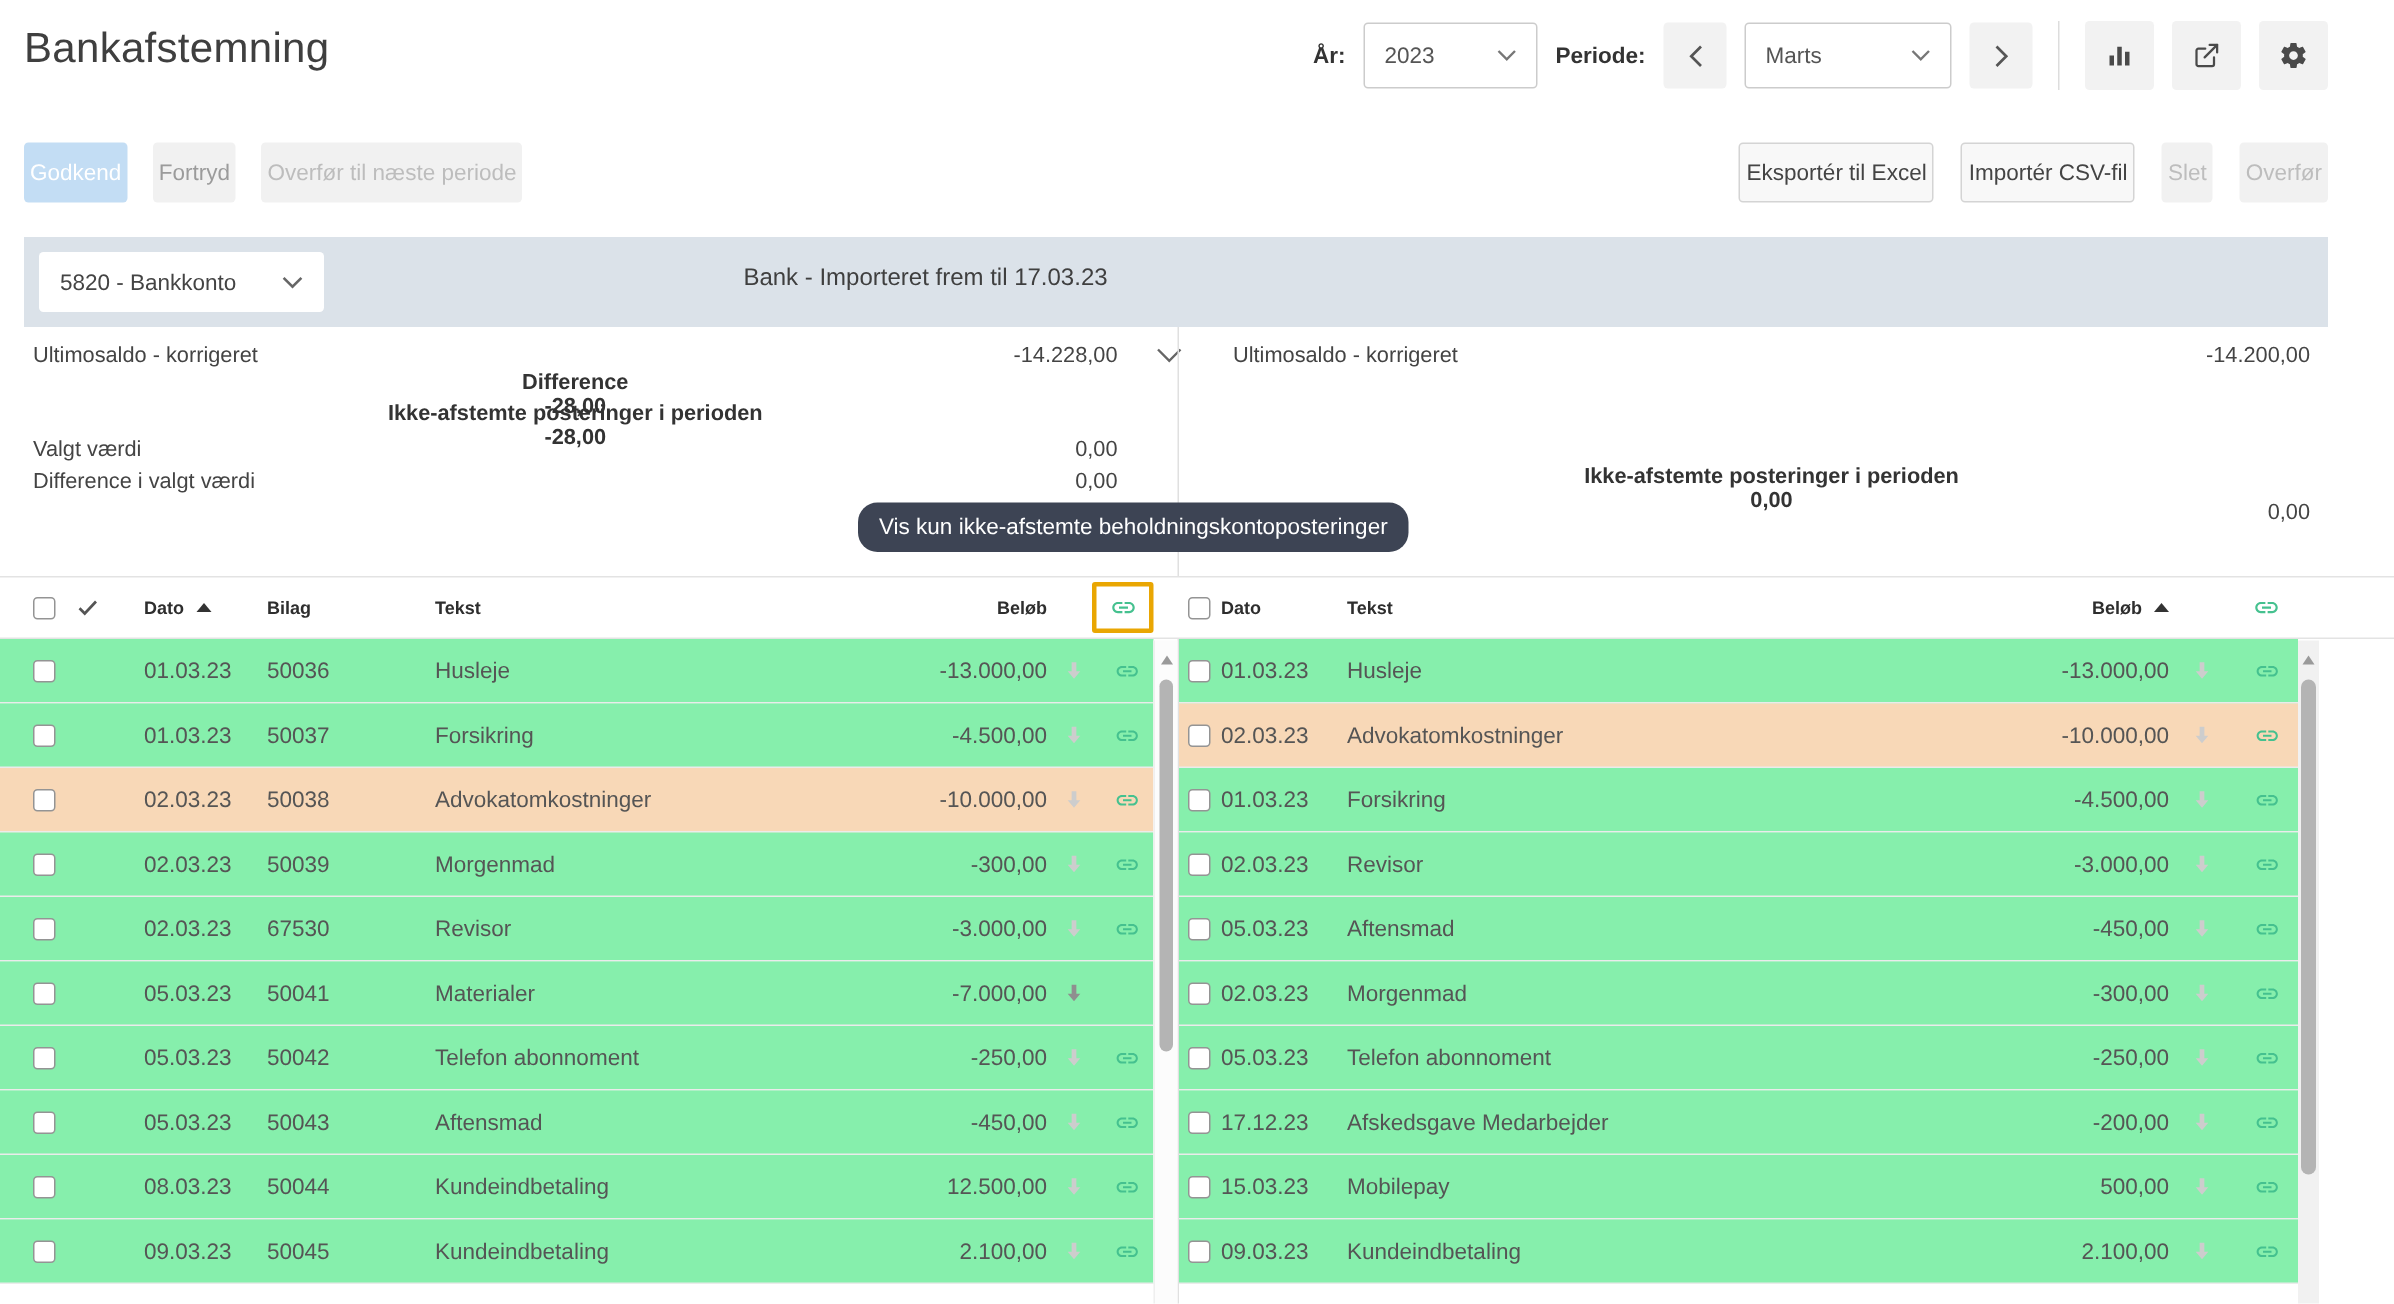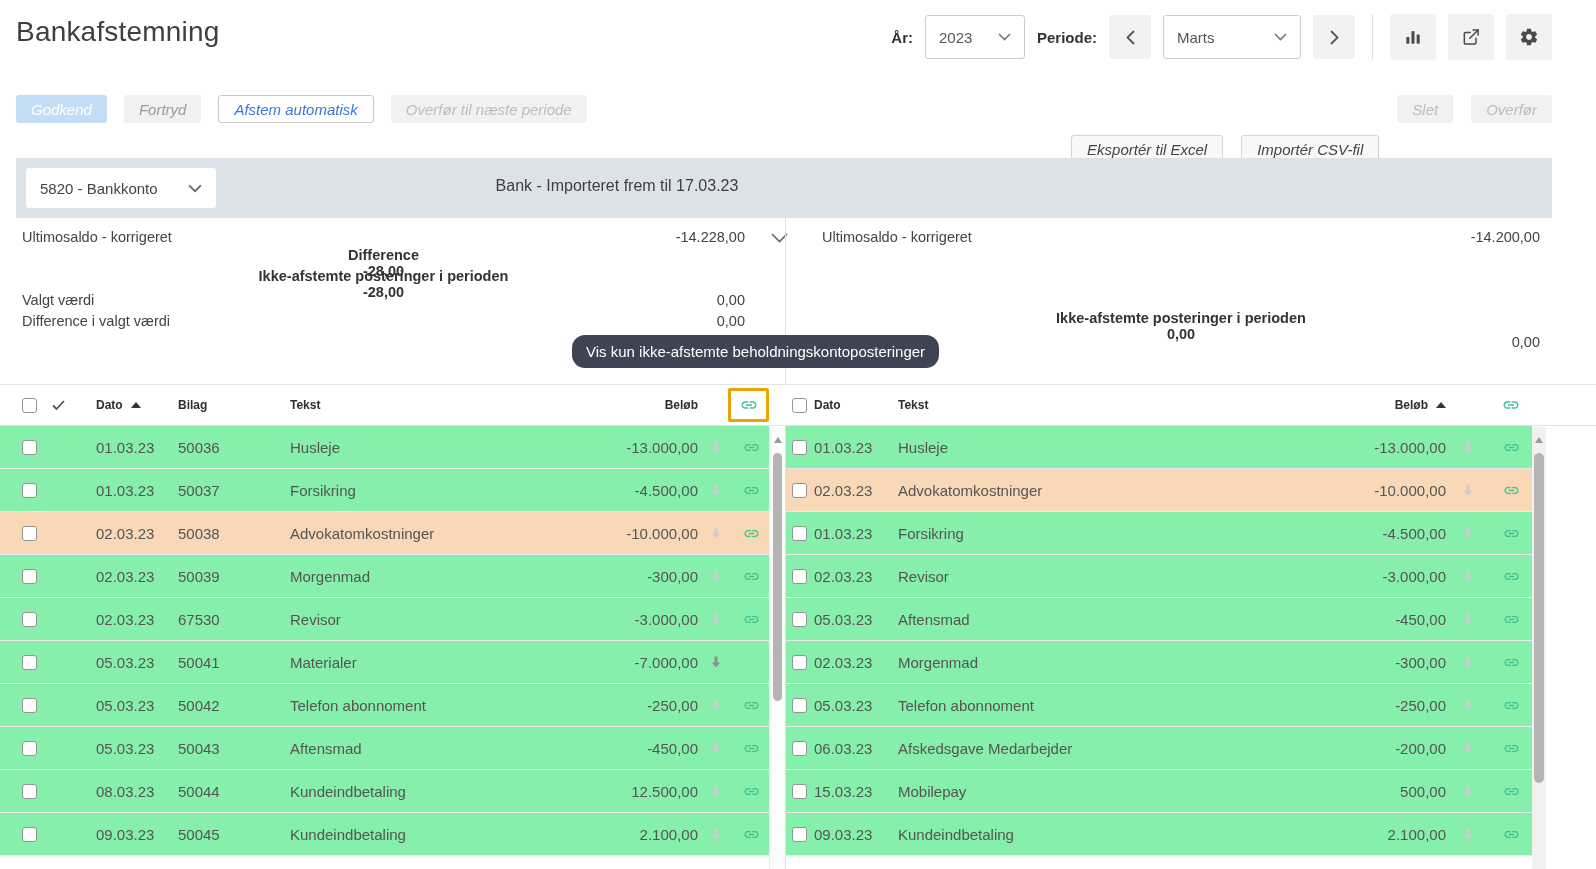--- a/index.html
+++ b/index.html
@@ -10,38 +10,38 @@
   }
   .abs { position:absolute; }
 
   
   .page-title { left:16px; top:16px; font-size:28px; font-weight:400; color:#3f3f3f; letter-spacing:.2px; }
   .header-controls { top:14px; right:44px; display:flex; align-items:center; gap:12px; height:46px; }
   .ctl-label { font-size:15px; font-weight:700; color:#333; }
   .select { background:#fff; border:1px solid #ccc; border-radius:3px; height:44px;
             display:flex; align-items:center; justify-content:space-between; padding:0 13px;
             font-size:15px; color:#555; cursor:pointer; }
-  .select.w-year { width:100px; }
+  .select.w-year { width:116px; }
   .select.w-period { width:138px; }
   .nav-btn { width:42px; height:44px; background:#f2f2f2; border:none; border-radius:3px;
              display:flex; align-items:center; justify-content:center; cursor:pointer; }
   .icon-btn { width:46px; height:46px; background:#f2f2f2; border:none; border-radius:3px;
               display:flex; align-items:center; justify-content:center; cursor:pointer; }
   .vdivider { width:1px; height:46px; background:#ddd; margin:0 5px; }
 
   
   .toolbar-left  { left:16px; top:95px; display:flex; gap:17px; }
   .toolbar-right { right:44px; top:95px; display:flex; gap:18px; }
-  .btn { height:28px; border:none; border-radius:3px; font-size:15px; padding:0 15px;
-         font-family:inherit; cursor:pointer; white-space:nowrap;font-style:italic; }
+  .btn { height:40px; border:none; border-radius:3px; font-size:15px; padding:0 4px;
+         font-family:inherit; cursor:pointer; white-space:nowrap; }
   .btn-approve { background:#c3ddf4; color:#fff; }
   .btn-muted   { background:#f1f1f1; color:#9b9b9b; }
   .btn-auto    { background:#fff; border:1px solid #c9c9c9; color:#3879d9; }
   .btn-dis     { background:#f1f1f1; color:#bdbdbd; }
-  .btn-light   { background:#f8f8f8; border:1px solid #d4d4d4; color:#444;margin-top:40px; }
+  .btn-light   { background:#f8f8f8; border:1px solid #d4d4d4; color:#444; }
 
   
   .account-bar { left:16px; right:44px; top:158px; height:60px; background:#dbe2e9; }
   .acct-select { position:absolute; left:10px; top:10px; width:190px; height:40px; background:#fff;
                  border-radius:3px; display:flex; align-items:center; justify-content:space-between;
                  padding:0 14px; font-size:15px; color:#444; cursor:pointer; }
   .acct-status { position:absolute; left:601px; top:0; height:56px; display:flex; align-items:center;
                  transform:translateX(-50%); font-size:16px; color:#3f3f3f; }
 
   
@@ -149,21 +149,20 @@
   <button class="icon-btn">
     <svg width="20" height="20" viewBox="0 0 24 24" fill="#4a4a4a">
         <path d="M19.4 13c.04-.32.06-.66.06-1s-.02-.68-.07-1l2.1-1.65c.19-.15.24-.42.12-.64l-2-3.46c-.12-.22-.39-.3-.61-.22l-2.49 1c-.52-.4-1.08-.73-1.69-.98l-.38-2.65C14.46 2.18 14.25 2 14 2h-4c-.25 0-.46.18-.49.42l-.38 2.65c-.61.25-1.17.59-1.69.98l-2.49-1c-.23-.09-.49 0-.61.22l-2 3.46c-.13.22-.07.49.12.64L4.56 11c-.05.32-.07.66-.07 1s.02.68.07 1l-2.1 1.65c-.19.15-.24.42-.12.64l2 3.46c.12.22.39.3.61.22l2.49-1c.52.4 1.08.73 1.69.98l.38 2.65c.03.24.24.42.49.42h4c.25 0 .46-.18.49-.42l.38-2.65c.61-.25 1.17-.59 1.69-.98l2.49 1c.23.09.49 0 .61-.22l2-3.46c.12-.22.07-.49-.12-.64L19.4 13zM12 15.5c-1.93 0-3.5-1.57-3.5-3.5s1.57-3.5 3.5-3.5 3.5 1.57 3.5 3.5-1.57 3.5-3.5 3.5z"></path>
       </svg>
   </button>
 </div>
 
 <div class="abs toolbar-left">
   <button class="btn btn-approve">Godkend</button>
   <button class="btn btn-muted">Fortryd</button>
-  <button class="btn btn-auto">Afstem automatisk</button>
   <button class="btn btn-dis">Overfør til næste periode</button>
 </div>
 <div class="abs toolbar-right">
   <button class="btn btn-light">Eksportér til Excel</button>
   <button class="btn btn-light">Importér CSV-fil</button>
   <button class="btn btn-dis">Slet</button>
   <button class="btn btn-dis">Overfør</button>
 </div>
 
 <div class="abs account-bar">
@@ -594,21 +593,21 @@
     <span class="icon-cell link-cell">
         <svg class="link-green" width="17" height="17" viewBox="0 0 24 24" fill="currentColor">
           <path d="M3.9 12c0-1.71 1.39-3.1 3.1-3.1h4V7H7c-2.76 0-5 2.24-5 5s2.24 5 5 5h4v-1.9H7c-1.71 0-3.1-1.39-3.1-3.1zM8 13h8v-2H8v2zm9-6h-4v1.9h4c1.71 0 3.1 1.39 3.1 3.1s-1.39 3.1-3.1 3.1h-4V17h4c2.76 0 5-2.24 5-5s-2.24-5-5-5z"></path>
         </svg>
       </span>
   </div>
     <div class="trow ledger-grid">
     <span class="cb-cell tight">
         <span class="checkbox"></span>
       </span>
-    <span class="cell">06.03.23</span>
+    <span class="cell">17.12.23</span>
     <span class="cell">Afskedsgave Medarbejder</span>
     <span class="cell amount">-200,00</span>
     <span class="icon-cell arrow-cell">
         <svg class="arrow-gray" width="14" height="14" viewBox="0 0 16 16" fill="currentColor">
           <path d="M8 14.2 3.2 8.6h3V1.8h3.6v6.8h3z"></path>
         </svg>
       </span>
     <span class="icon-cell link-cell">
         <svg class="link-green" width="17" height="17" viewBox="0 0 24 24" fill="currentColor">
           <path d="M3.9 12c0-1.71 1.39-3.1 3.1-3.1h4V7H7c-2.76 0-5 2.24-5 5s2.24 5 5 5h4v-1.9H7c-1.71 0-3.1-1.39-3.1-3.1zM8 13h8v-2H8v2zm9-6h-4v1.9h4c1.71 0 3.1 1.39 3.1 3.1s-1.39 3.1-3.1 3.1h-4V17h4c2.76 0 5-2.24 5-5s-2.24-5-5-5z"></path>

